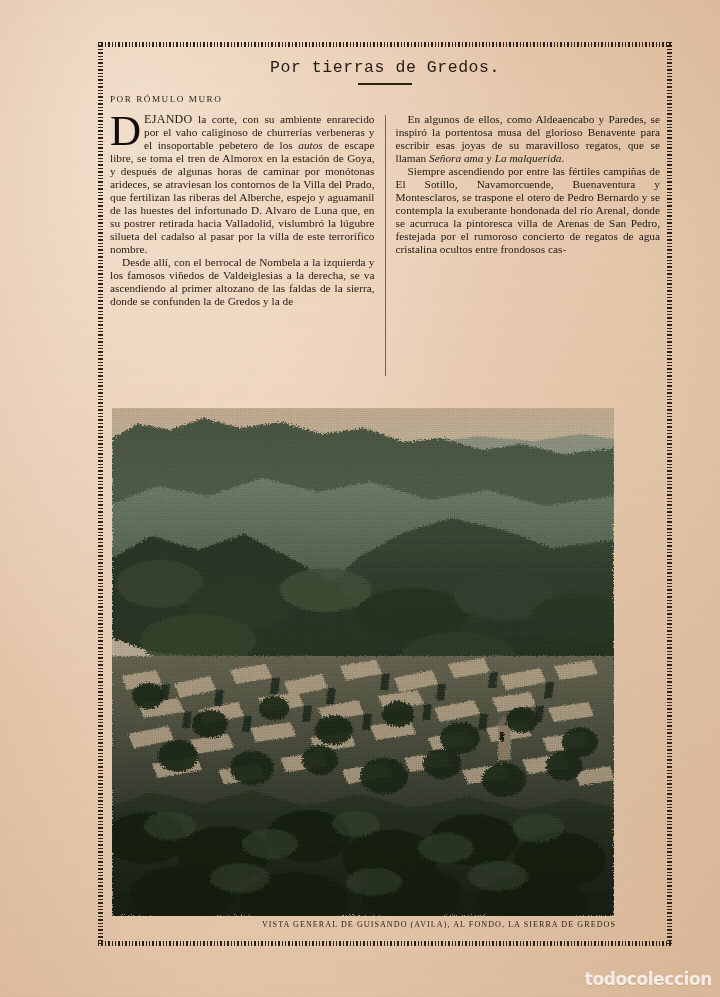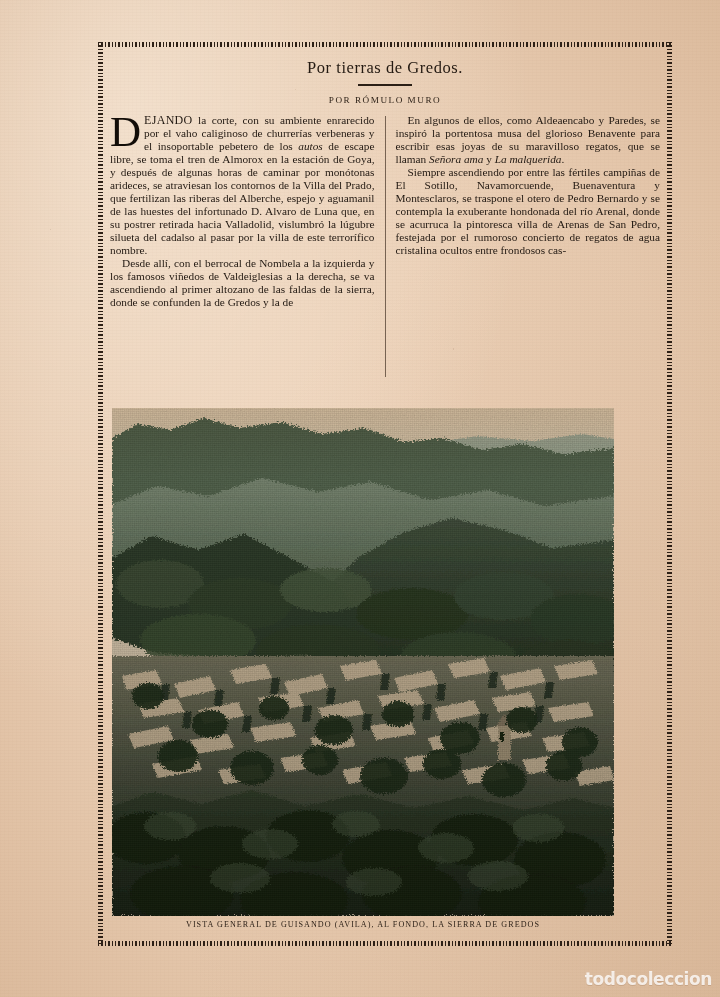--- a/index.html
+++ b/index.html
@@ -83,40 +83,40 @@
     height: 880px;
   }
 
   
   #kicker {
     text-align: center;
     font-size: 16.5px;
     letter-spacing: .55px;
     color: #241a12;
     margin-top: 4px;
-    font-family: Liberation Serif, serif;
+    font-family: Liberation Mono, monospace;
   }
   #kicker-rule {
     width: 54px;
     height: 2px;
     background: #2b1f15;
     margin: 6px auto 9px auto;
   }
   #headline {
     text-align: center;
     font-size: 25px;
     letter-spacing: 5.2px;
     color: #15100b;
     font-weight: 400;
     margin: 0 0 0 0;
     padding-left: 5px;
     line-height: 1.04;
   }
   #byline {
-    text-align: center;
+    text-align: left;
     font-size: 9.2px;
     letter-spacing: 1.5px;
     color: #30241a;
     margin-top: 7px;
     margin-bottom: 9px;
   }
 
   
   #columns {
     display: flex;
@@ -181,21 +181,21 @@
   #photo-tone {
     position: absolute; inset: 0; pointer-events: none;
     background: linear-gradient(180deg, rgba(208,180,150,.30) 0%, rgba(60,70,55,0) 14%, rgba(30,35,26,.10) 70%, rgba(25,30,22,.22) 100%);
     mix-blend-mode: multiply;
   }
 
   #caption {
     position: absolute;
     left: 0; right: 0;
     top: 866px;
-    text-align: center;
+    text-align: right;
     font-size: 8.1px;
     letter-spacing: 1.05px;
     color: #2a1f16;
     width: 506px;
   }
 
   
   #watermark {
     position: absolute;
     right: 8px;

